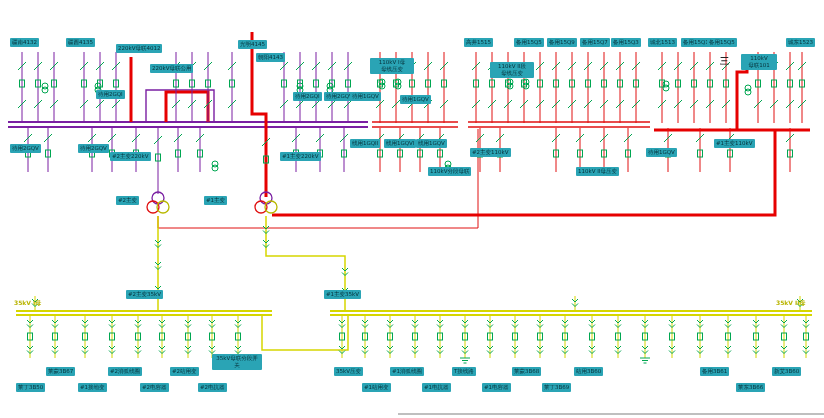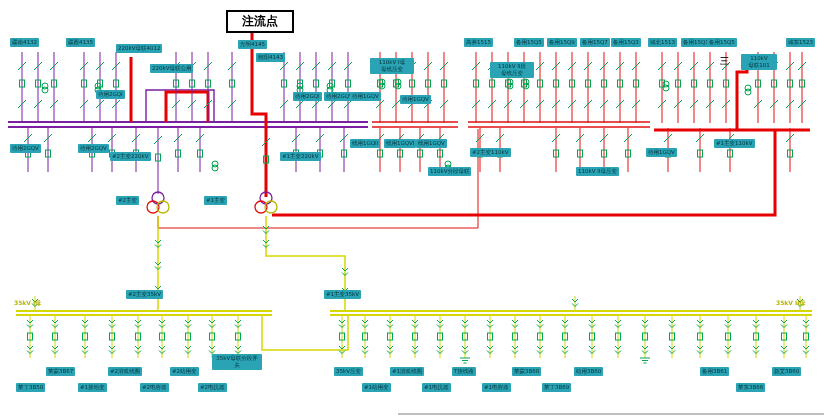--- a/index.html
+++ b/index.html
@@ -440,21 +440,20 @@
       <circle cx="748" cy="92" r="3" fill="none" stroke="#00a651"></circle>
       <circle cx="215" cy="164" r="3" fill="none" stroke="#00a651"></circle>
       <circle cx="215" cy="168" r="3" fill="none" stroke="#00a651"></circle>
       <circle cx="448" cy="164" r="3" fill="none" stroke="#00a651"></circle>
       <circle cx="448" cy="168" r="3" fill="none" stroke="#00a651"></circle>
       <path d="M233,358 H243 M235,360.5 H241 M236.5,363 H239.5" stroke="#00a651" fill="none"></path>
       <path d="M460,358 H470 M462,360.5 H468 M463.5,363 H466.5" stroke="#00a651" fill="none"></path>
       <path d="M640,358 H650 M642,360.5 H648 M643.5,363 H646.5" stroke="#00a651" fill="none"></path>
     </svg>
 
-  <div class="inj">注流点</div>
 
   <div class="lbl" style="left:10px;top:38px">疆南4132</div>
   <div class="lbl" style="left:66px;top:38px">疆西4135</div>
   <div class="lbl" style="left:116px;top:44px">220kV母联4012</div>
   <div class="lbl" style="left:150px;top:64px">220kV母联公用</div>
   <div class="lbl" style="left:238px;top:40px">光明4145</div>
   <div class="lbl" style="left:256px;top:53px">朝阳4143</div>
 
   <div class="lbl" style="left:464px;top:38px">高井1515</div>
   <div class="lbl" style="left:514px;top:38px">备用15Q5</div>

